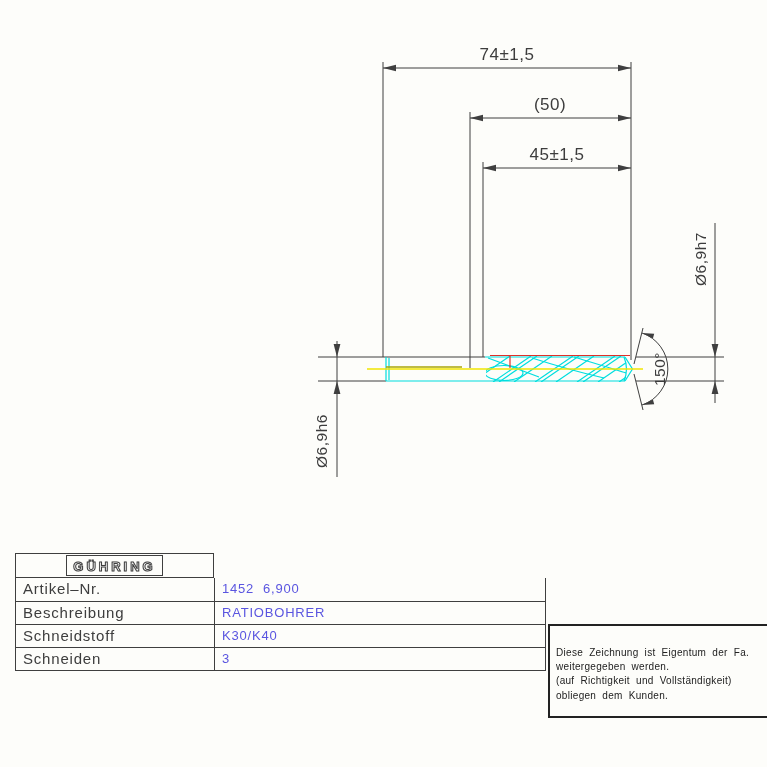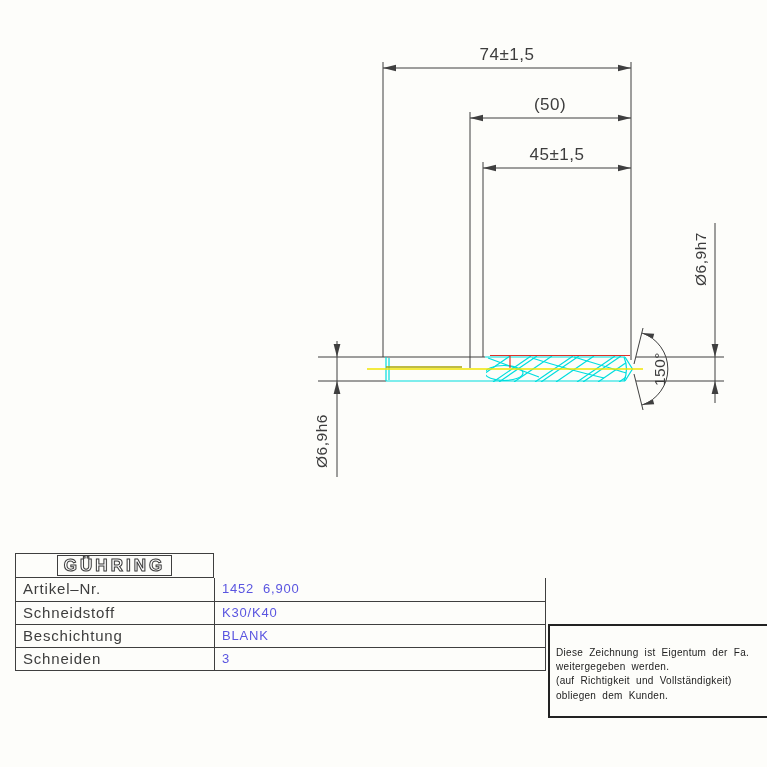--- a/index.html
+++ b/index.html
@@ -31,21 +31,21 @@
   .logo-box{
     position:absolute;left:3px;top:553px;width:199px;height:25px;
     border:1px solid #3f3f3f;box-sizing:border-box;
     display:flex;align-items:center;justify-content:center;
   }
   .logo-inner{
     border:1px solid #3f3f3f;height:21px;line-height:19px;
     padding:0 6px;box-sizing:border-box;
   }
   .logo-text{
-    font-weight:700;font-size:17px;letter-spacing:3px;
+    font-weight:700;font-size:13px;letter-spacing:3px;
     color:#ffffff;
     -webkit-text-stroke:1px #3f3f3f;
     text-shadow:0 0 1px #555;
   }
   .title-table{
     position:absolute;left:3px;top:578px;width:531px;
     border:1px solid #3f3f3f;box-sizing:border-box;
     border-top:none;
   }
   .trow{
@@ -180,26 +180,26 @@
       <span class="logo-text">GÜHRING</span>
     </div>
   </div>
 
   <div class="title-table">
     <div class="trow">
       <div class="tlabel">Artikel–Nr.</div>
       <div class="tvalue">1452  6,900</div>
     </div>
     <div class="trow">
+      <div class="tlabel">Beschreibung</div>
+      <div class="tvalue">RATIOBOHRER</div>
+    </div>
+    <div class="trow">
       <div class="tlabel">Schneidstoff</div>
       <div class="tvalue">K30/K40</div>
-    </div>
-    <div class="trow">
-      <div class="tlabel">Beschichtung</div>
-      <div class="tvalue">BLANK</div>
     </div>
     <div class="trow">
       <div class="tlabel">Schneiden</div>
       <div class="tvalue">3</div>
     </div>
   </div>
 
   <div class="disclaimer">
     <div>Diese Zeichnung ist Eigentum der Fa.</div>
     <div>weitergegeben werden.</div>

